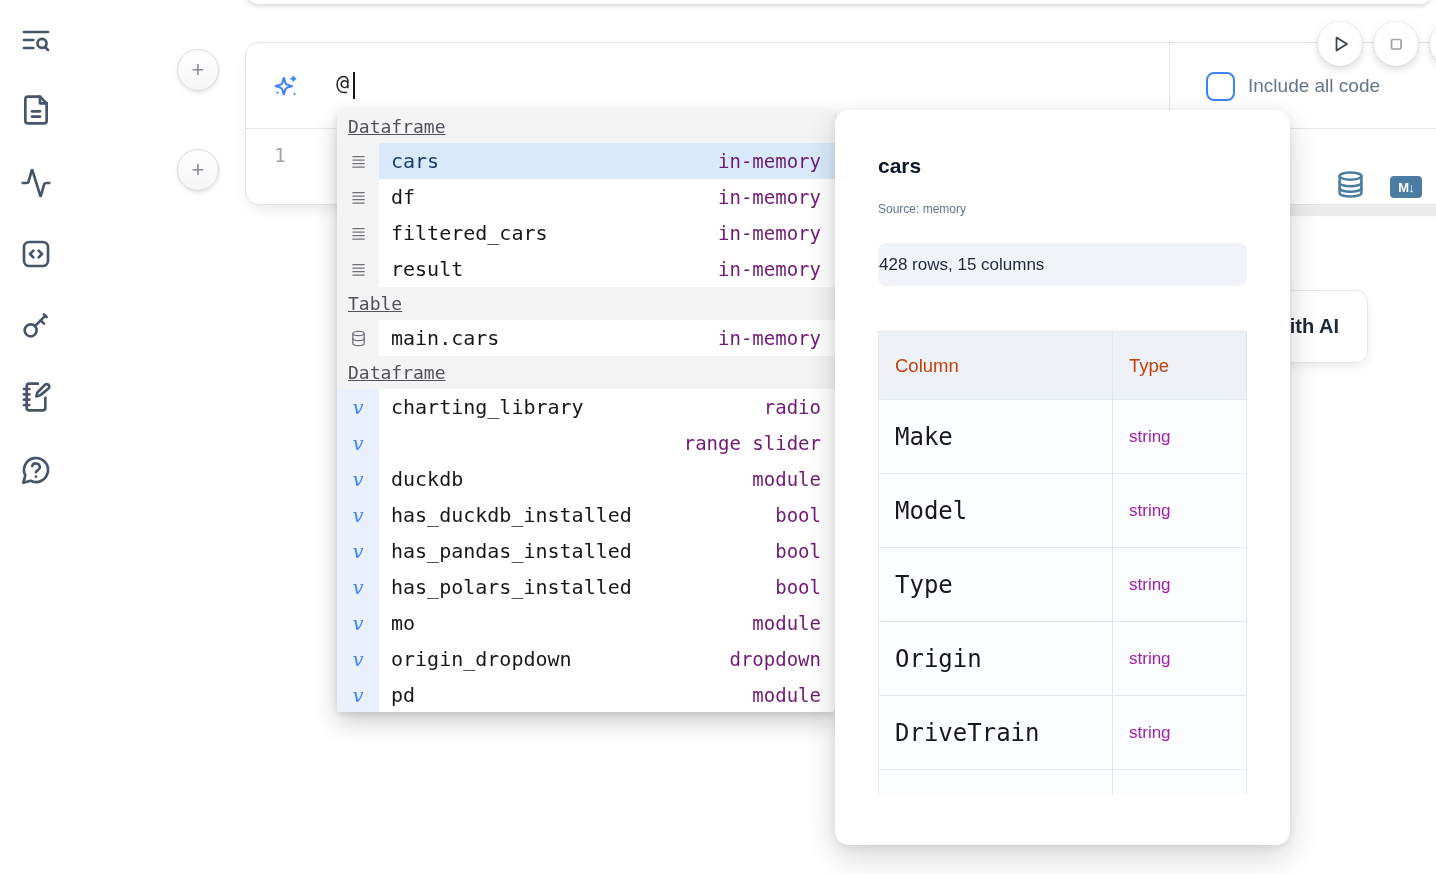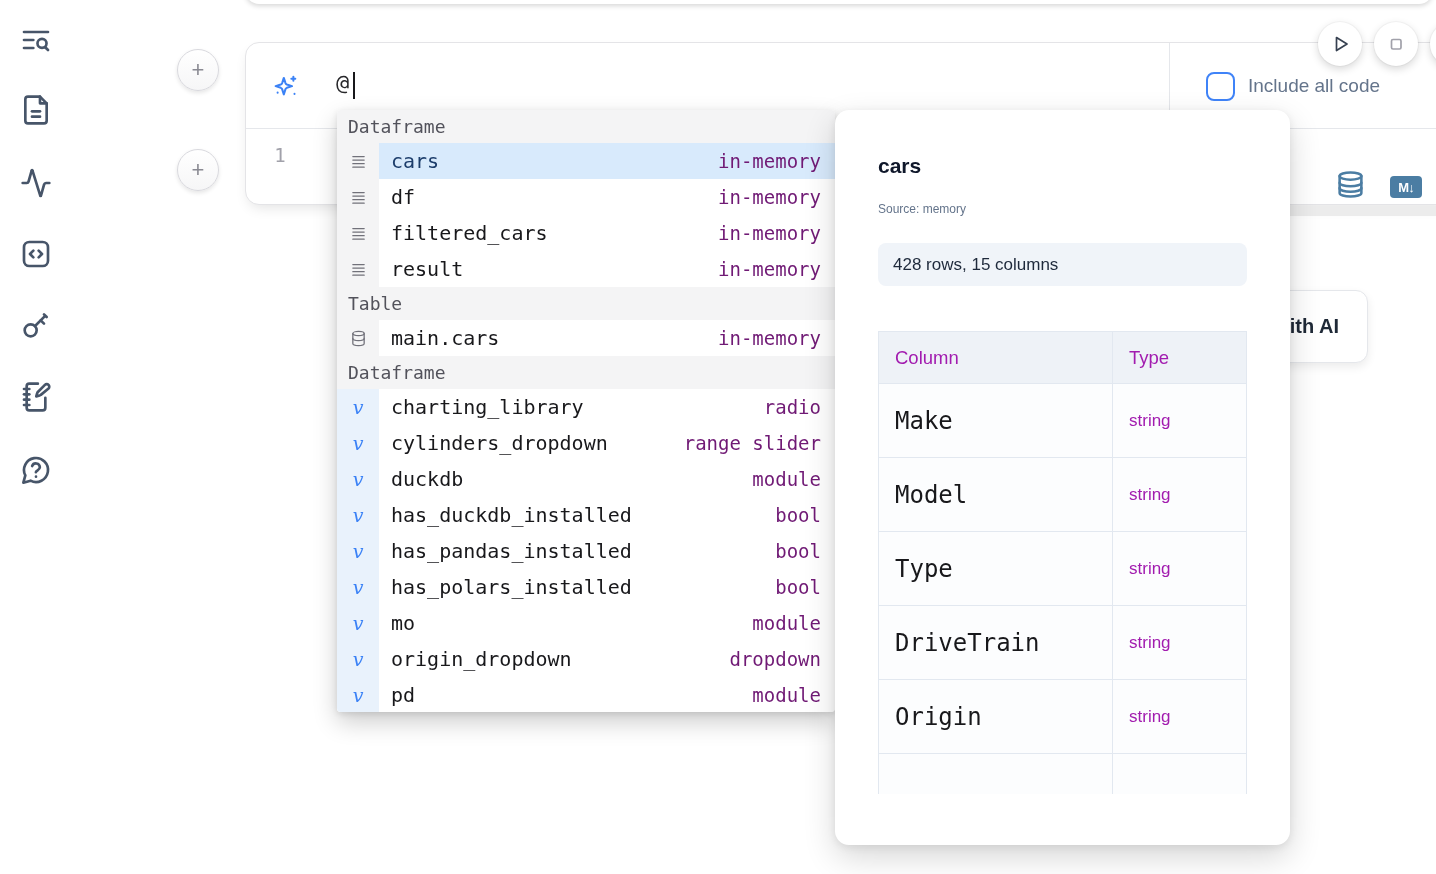--- a/index.html
+++ b/index.html
@@ -61,46 +61,46 @@
              border:1px solid #e5e7eb; border-radius:12px; box-shadow:0 4px 10px rgba(0,0,0,.08);
              display:flex; align-items:center; justify-content:flex-end; padding-right:28px;
              font-weight:bold; font-size:20px; color:#1f2937; cursor:pointer; overflow:hidden;
              white-space:nowrap; }
 
   
   .dropdown { position:absolute; left:337px; top:110px; width:498px; height:602px; background:#fff;
               border-radius:4px; box-shadow:0 10px 25px rgba(0,0,0,.20), 0 2px 6px rgba(0,0,0,.10);
               overflow:hidden; z-index:10; font-family:"DejaVu Sans Mono", monospace; }
   .ac-header { height:33px; background:#f4f4f5; color:#52525b; font-size:18px;
-               line-height:33px; padding-left:11px; }
+               line-height:33px; padding-left:11px;text-decoration:underline; }
   .ac-row { height:36px; display:flex; align-items:stretch; cursor:pointer; background:#fff; }
   .ac-icon { width:42px; flex:0 0 auto; background:#f4f4f5; display:flex; align-items:center;
              justify-content:center; }
   .ac-icon.variable { background:#e9f2fc; font-family:"DejaVu Serif", serif; font-style:italic;
                       color:#3b82f6; font-size:19px; }
   .ac-icon svg { width:17px; height:17px; stroke:#71717a; fill:none; stroke-width:1.8;
                  stroke-linecap:round; }
   .ac-main { flex:1; display:flex; align-items:center; padding:0 14px 0 12px; min-width:0; }
   .ac-row.selected .ac-main { background:#d8eafc; }
   .ac-name { font-size:20px; color:#18181b; white-space:nowrap; }
   .ac-row.selected .ac-name { color:#1c3d6b; }
   .ac-type { margin-left:auto; font-size:19px; color:#701a75; white-space:nowrap; overflow:hidden; }
 
   
   .preview { position:absolute; left:835px; top:110px; width:455px; height:735px; background:#fff;
              border-radius:14px; box-shadow:0 12px 32px rgba(0,0,0,.16), 0 2px 8px rgba(0,0,0,.08);
              padding:44px 43px 0 43px; z-index:30; }
   .pv-title { font-size:21px; font-weight:bold; color:#0f172a; }
   .pv-source { margin-top:24px; font-size:12px; color:#64748b; }
   .pv-badge { margin-top:27px; height:43px; background:#f0f4f9; border-radius:8px;
-              font-size:17px; color:#1e293b; line-height:43px; padding-left:15px; }
+              font-size:17px; color:#1e293b; line-height:43px; padding-left:1px; }
   .pv-table-wrap { margin-top:45px; height:463px; overflow:hidden; }
   table.pv { width:100%; border-collapse:collapse; }
   table.pv th, table.pv td { border:1px solid #e2e8f0; text-align:left; padding-left:16px; }
-  table.pv th { height:52px; background:#eef2f7; font-size:18.5px; color:#a21caf; font-weight:normal; }
+  table.pv th { height:68px; background:#eef2f7; font-size:18.5px; color:#c2410c; font-weight:normal; }
   table.pv td { height:74px; background:#fcfdfe; }
   table.pv col.c1 { width:234px; }
   td .colname { font-family:"DejaVu Sans Mono", monospace; font-size:24px; color:#18181b; }
   td .coltype { font-size:17px; color:#a21caf; }
 </style>
 </head>
 <body>
 
 <div class="sidebar" id="sidebar">
     <div class="side-icon" style="top: 24px;"><svg viewBox="0 0 24 24">
@@ -273,21 +273,20 @@
     <div class="ac-row">
       <span class="ac-icon variable">v</span>
       <span class="ac-main">
         <span class="ac-name">charting_library</span>
         <span class="ac-type">radio</span>
       </span>
     </div>
     <div class="ac-row">
       <span class="ac-icon variable">v</span>
       <span class="ac-main">
-        <span class="ac-name">cylinders_dropdown</span>
         <span class="ac-type">range_slider</span>
       </span>
     </div>
     <div class="ac-row">
       <span class="ac-icon variable">v</span>
       <span class="ac-main">
         <span class="ac-name">duckdb</span>
         <span class="ac-type">module</span>
       </span>
     </div>
@@ -358,25 +357,25 @@
           </tr>
           <tr>
             <td><span class="colname">Model</span></td>
             <td><span class="coltype">string</span></td>
           </tr>
           <tr>
             <td><span class="colname">Type</span></td>
             <td><span class="coltype">string</span></td>
           </tr>
           <tr>
+            <td><span class="colname">Origin</span></td>
+            <td><span class="coltype">string</span></td>
+          </tr>
+          <tr>
             <td><span class="colname">DriveTrain</span></td>
-            <td><span class="coltype">string</span></td>
-          </tr>
-          <tr>
-            <td><span class="colname">Origin</span></td>
             <td><span class="coltype">string</span></td>
           </tr>
           <tr>
             <td><span class="colname"></span></td>
             <td><span class="coltype"></span></td>
           </tr>
         </tbody>
     </table>
   </div>
 </div>

